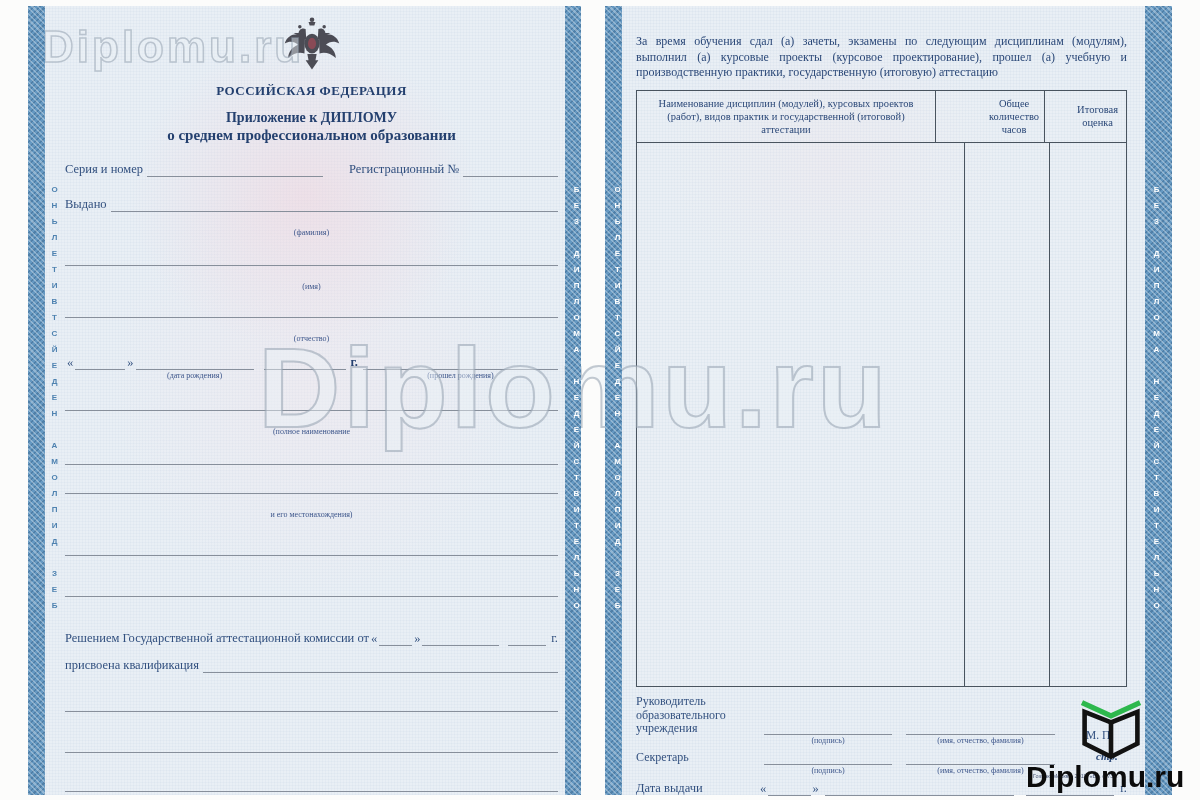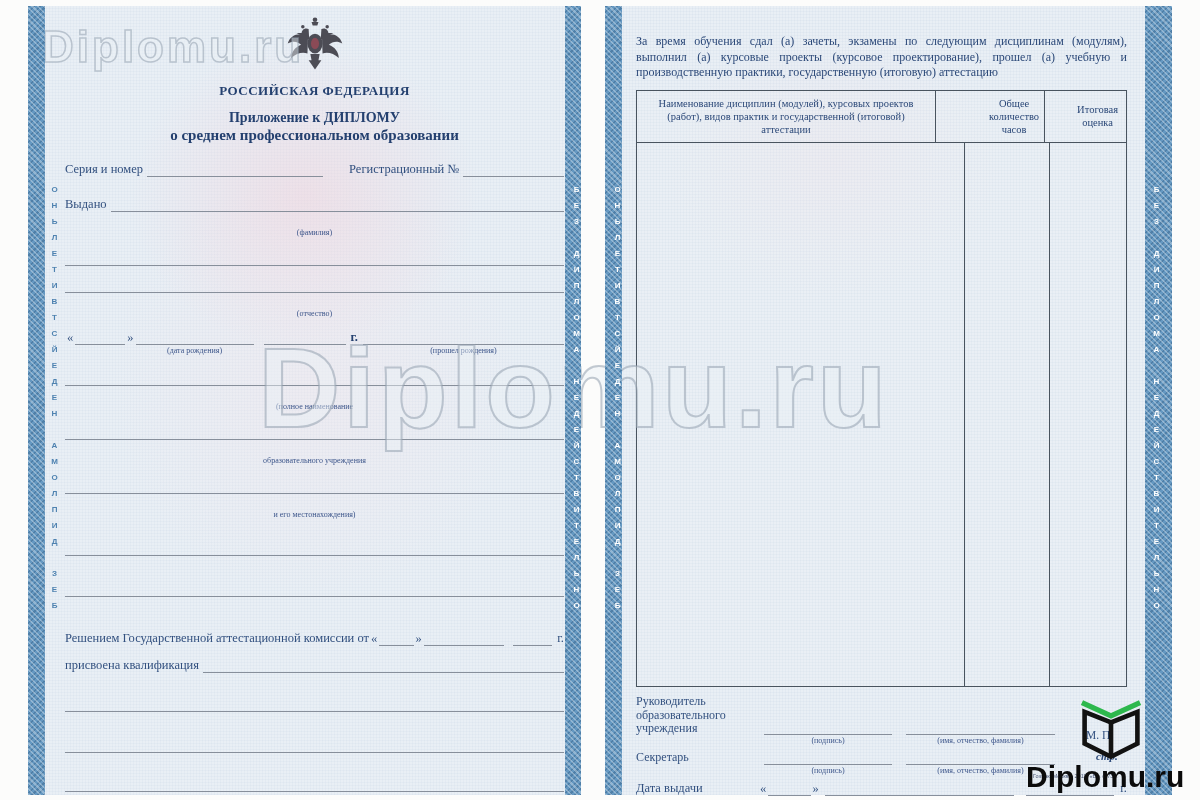--- a/index.html
+++ b/index.html
@@ -45,21 +45,21 @@
   .wm{
     position:absolute;z-index:6;font-family:"Liberation Sans", sans-serif;font-weight:700;
     color:rgba(236,242,247,0.45);
     -webkit-text-stroke:2px rgba(148,161,174,0.55);
     letter-spacing:3px;white-space:nowrap;pointer-events:none;
   }
   #wm-top{left:42px;top:22px;font-size:44px;-webkit-text-stroke-width:1.5px;}
   #wm-center{left:258px;top:322px;font-size:114px;}
   
   .content{position:absolute;top:0;bottom:0;color:#32507f;font-size:12.5px;}
-  #page-left .content{left:37px;right:17px;}
+  #page-left .content{left:37px;right:23px;}
   #page-right .content{left:31px;right:45px;}
   .row{display:flex;align-items:flex-end;}
   .lbl{white-space:nowrap;}
   .fl{border-bottom:1px solid #878f9b;height:14px;display:inline-block;}
   .grow{flex:1;}
   .cap-line{font-size:8px;color:#3c558a;text-align:center;margin-top:16px;}
   .seg{display:flex;flex-direction:column;position:relative;}
   .seg .cap{
     position:absolute;top:100%;left:50%;transform:translateX(-50%);
     font-size:8px;color:#3c558a;white-space:nowrap;margin-top:1px;
@@ -143,20 +143,21 @@
 
     <div class="row mt20">
       <span class="lbl">Выдано</span>
       <span class="fl grow" style="margin-left:4px;"></span>
     </div>
     <div class="cap-line">(фамилия)</div>
 
     <div class="row mt14">
         <span class="fl grow"></span>
       </div>
+    <div class="cap-line">(имя)</div>
 
     <div class="row mt12">
         <span class="fl grow"></span>
       </div>
     <div class="cap-line">(отчество)</div>
 
     <div class="row mt12">
       <span class="q">«</span>
       <span class="fl" style="width:50px;"></span>
       <span class="q">»</span>
@@ -172,21 +173,20 @@
       </span>
     </div>
 
     <div class="row mt26">
         <span class="fl grow"></span>
       </div>
     <div class="cap-line">(полное наименование</div>
     <div class="row mt14">
         <span class="fl grow"></span>
       </div>
-    <div class="cap-line">образовательного учреждения</div>
     <div class="row mt14">
         <span class="fl grow"></span>
       </div>
     <div class="cap-line">и его местонахождения)</div>
     <div class="row mt22">
         <span class="fl grow"></span>
       </div>
     <div class="row mt26">
         <span class="fl grow"></span>
       </div>

